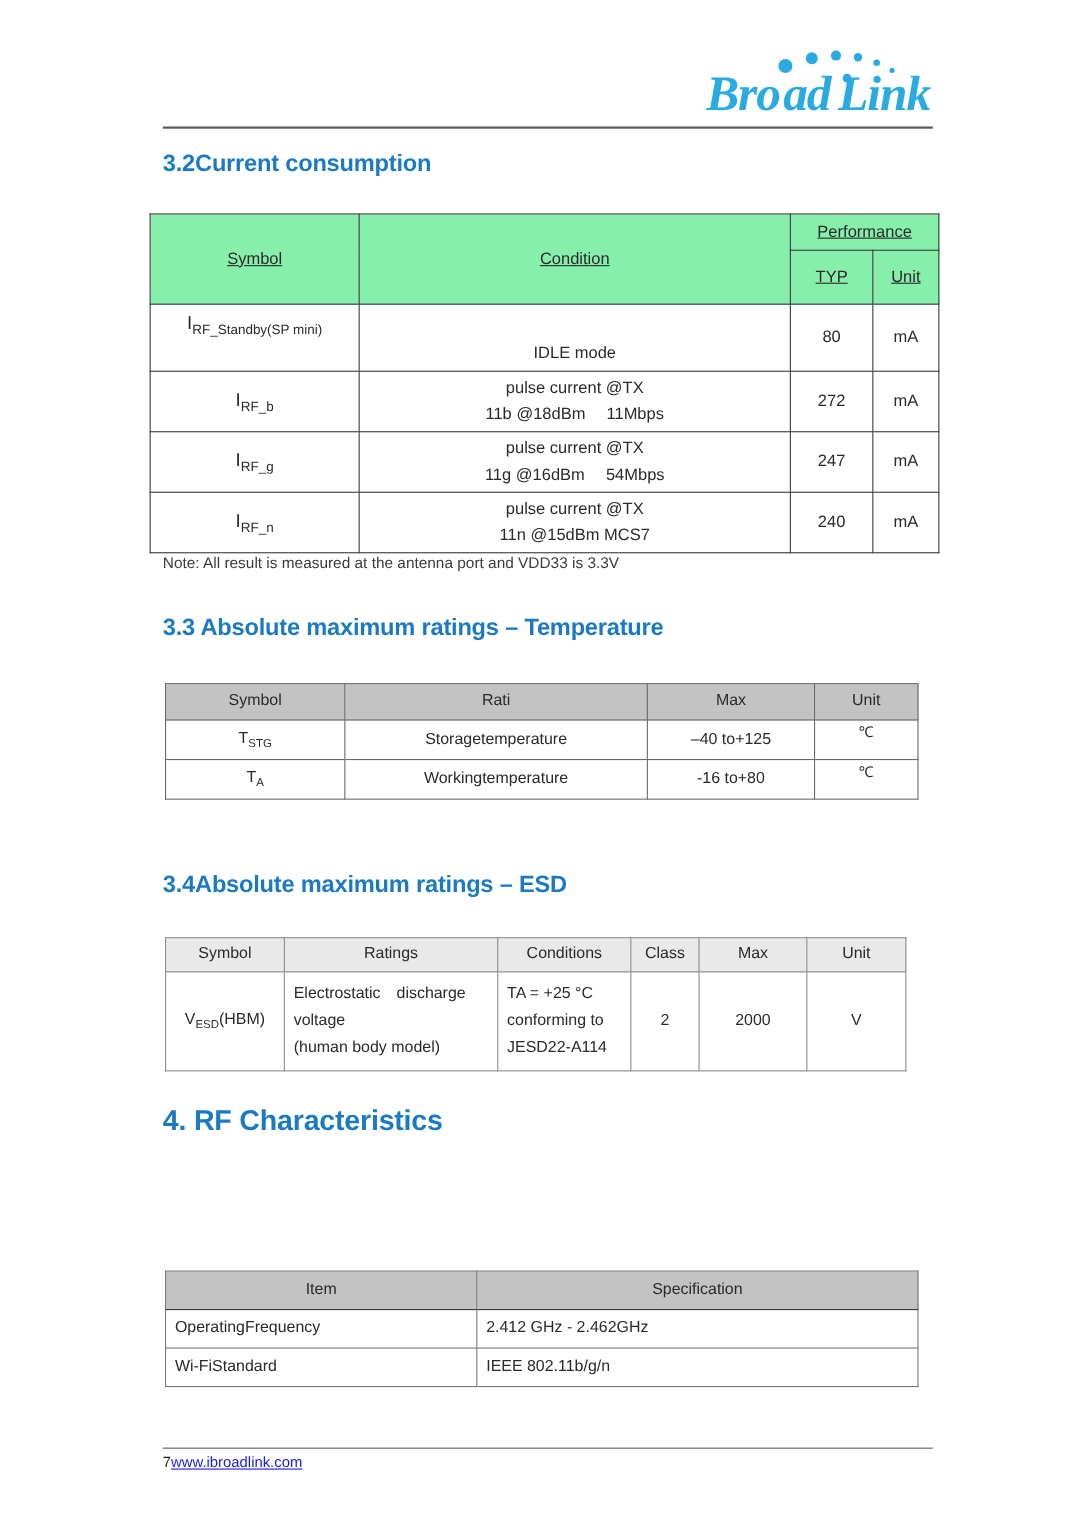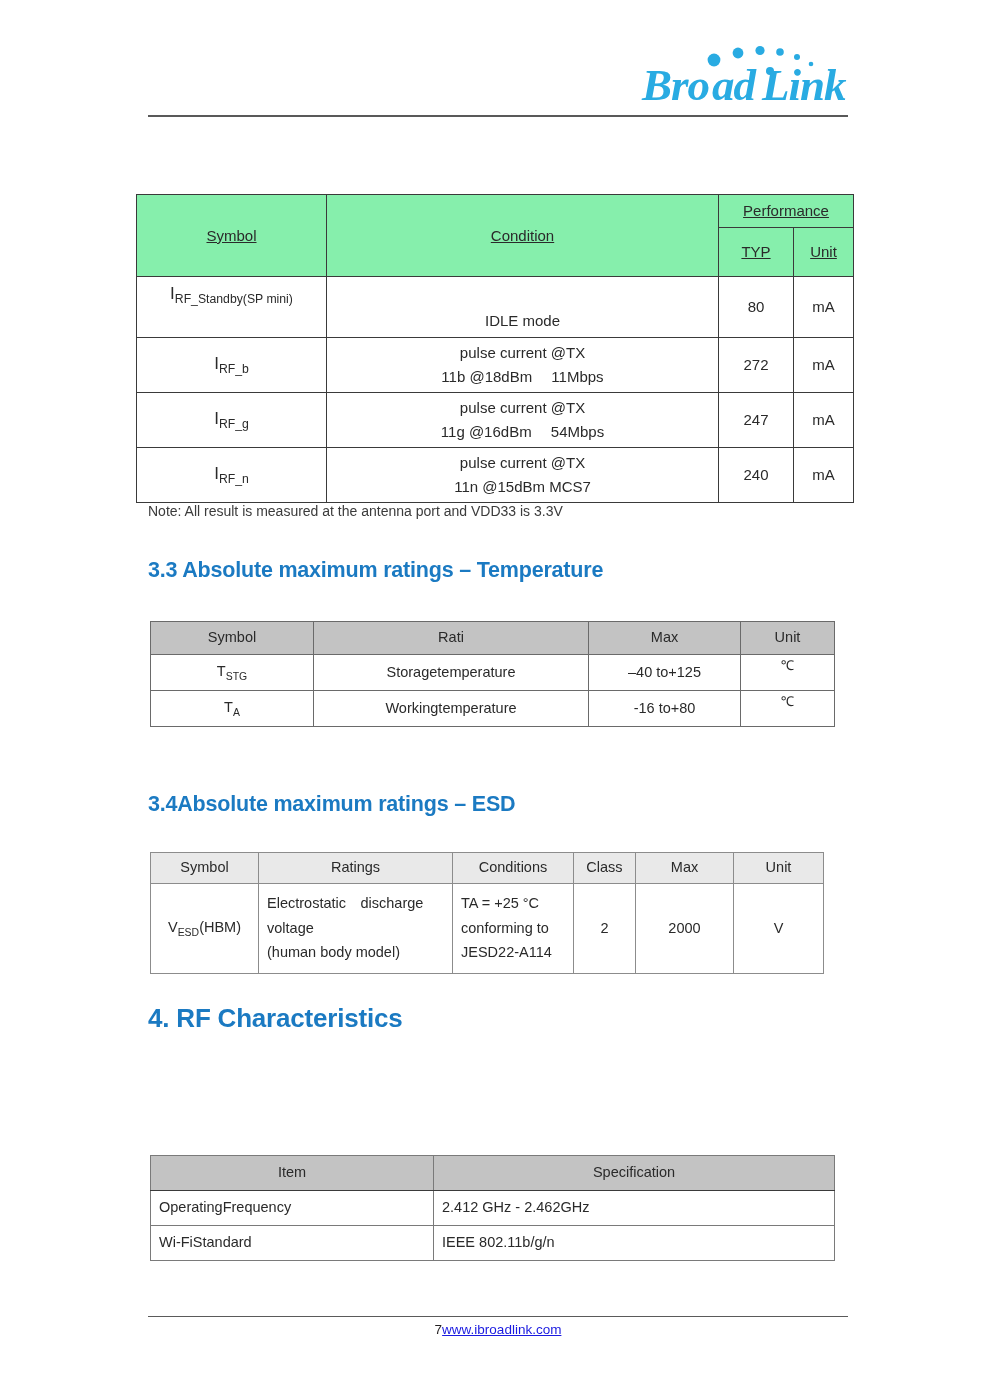--- a/index.html
+++ b/index.html
@@ -164,21 +164,21 @@
   }
 
   
   .footer {
     position: absolute;
     left: 148px;
     top: 1316px;
     width: 700px;
     border-top: 1.5px solid #5a5a5a;
     padding-top: 5px;
-    text-align: center;
+    text-align: left;
     font-size: 13.5px;
     color: #231f20;
     white-space: nowrap;
   }
   .footer a, .footer .linktext {
     color: #1a1ae0;
     text-decoration: underline;
   }
 
   sub { font-size: 0.72em; }
@@ -199,20 +199,21 @@
         <circle cx="171" cy="22" r="2.3"></circle>
         <circle cx="130" cy="29" r="4.0"></circle>
       </g>
       <text x="2" y="58" font-family="'Liberation Serif', serif" font-size="45" font-style="italic" font-weight="bold" fill="#29ABE2" letter-spacing="-1">Bro</text>
       <text x="72" y="58" font-family="'Liberation Serif', serif" font-size="45" font-style="italic" font-weight="bold" fill="#29ABE2" letter-spacing="-1">ad</text>
       <text x="122" y="58" font-family="'Liberation Serif', serif" font-size="45" font-style="italic" font-weight="bold" fill="#29ABE2" letter-spacing="-1">Link</text>
     </svg>
   </div>
   <div class="header-rule"></div>
 
+  <h2 class="sec" id="h32">3.2Current consumption</h2>
 
   <table class="doc" id="tbl-current">
     <colgroup>
       <col class="c-symbol">
         <col class="c-cond">
         <col class="c-typ">
         <col class="c-unit">
     </colgroup>
     <tbody>
       <tr>

